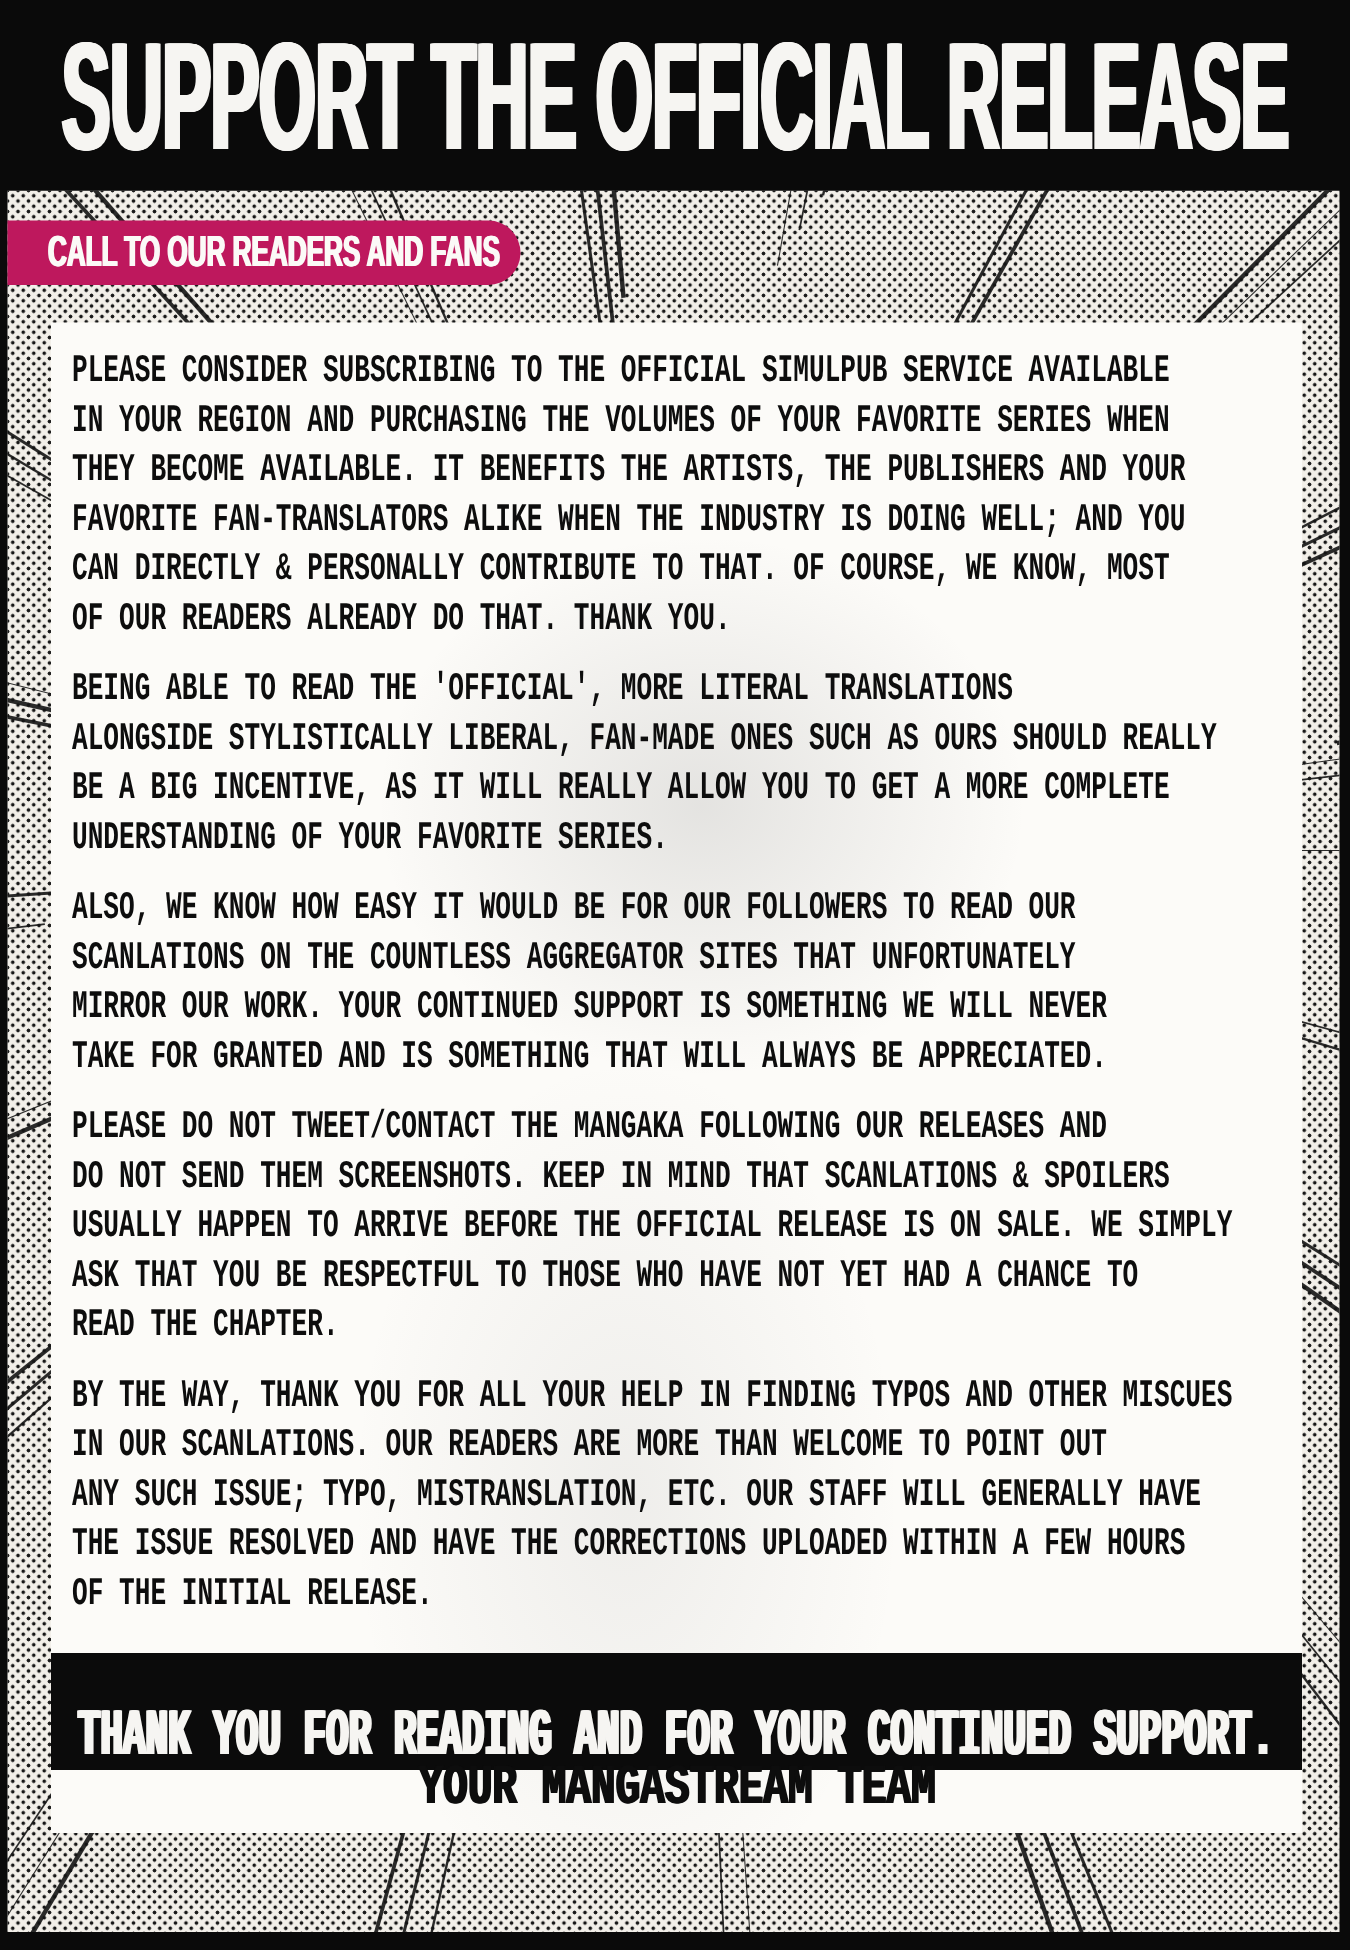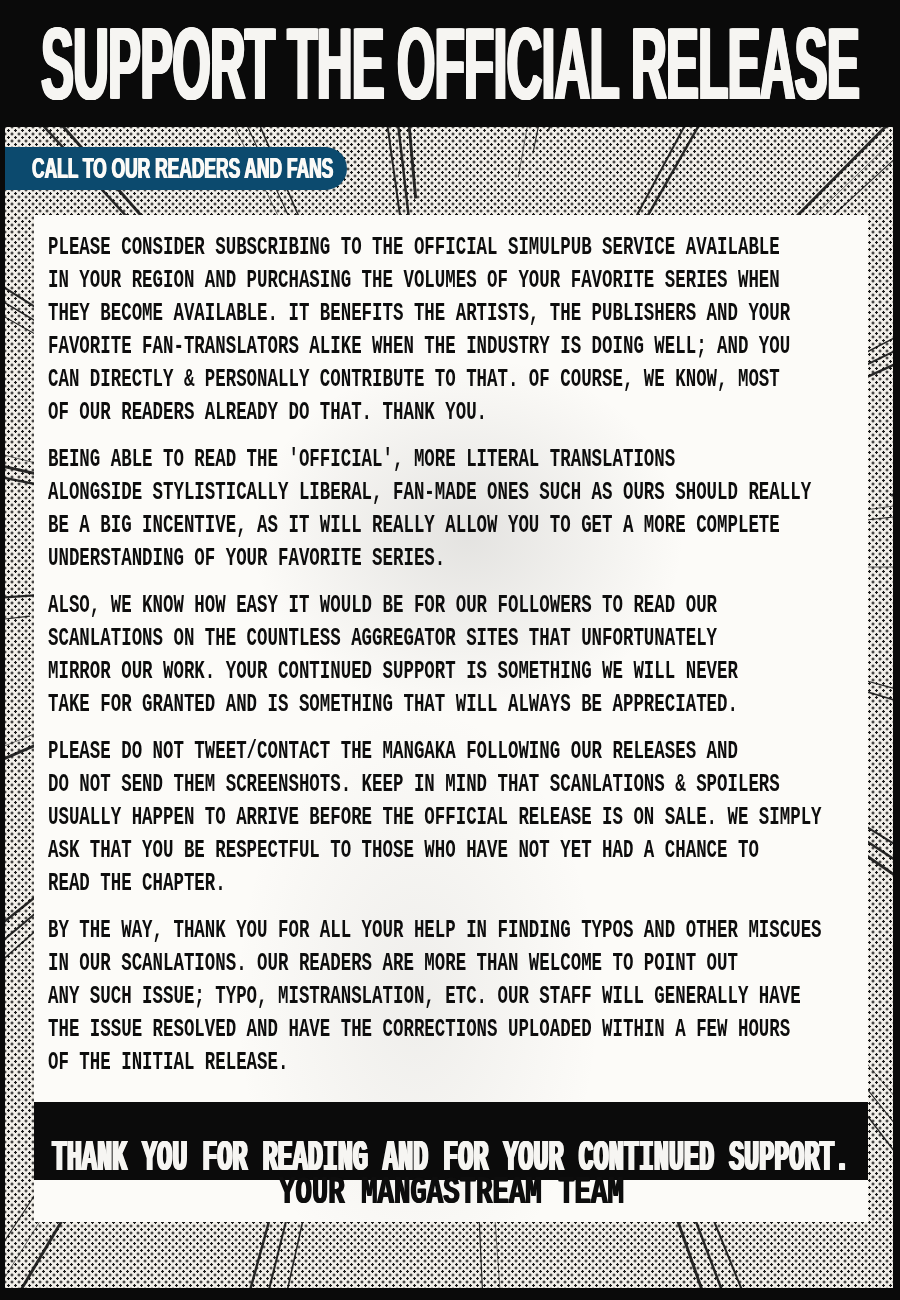--- a/index.html
+++ b/index.html
@@ -27,21 +27,21 @@
   .title-text{
     color:#f6f5f2;font-weight:700;font-size:102px;line-height:1;
     white-space:nowrap;display:inline-block;
     transform:scaleX(0.48);transform-origin:50% 50%;
     letter-spacing:-1px;
     text-shadow:1px 0 currentColor,-1px 0 currentColor,2px 0 currentColor,-2px 0 currentColor,3px 0 currentColor,-3px 0 currentColor;
   }
   
   .badge{
     position:absolute;left:5px;top:147px;width:342px;height:43px;
-    background:#0c4a6e;border-radius:0 22px 22px 0;
+    background:#be185d;border-radius:0 22px 22px 0;
     display:flex;align-items:center;overflow:hidden;
   }
   .badge-text{
     color:#fbfaf7;font-weight:700;font-size:29px;line-height:1;
     margin-left:27px;white-space:nowrap;display:inline-block;
     transform:scaleX(0.60);transform-origin:0 50%;
     text-shadow:1px 0 currentColor,-1px 0 currentColor;
   }
   
   .content-box{

